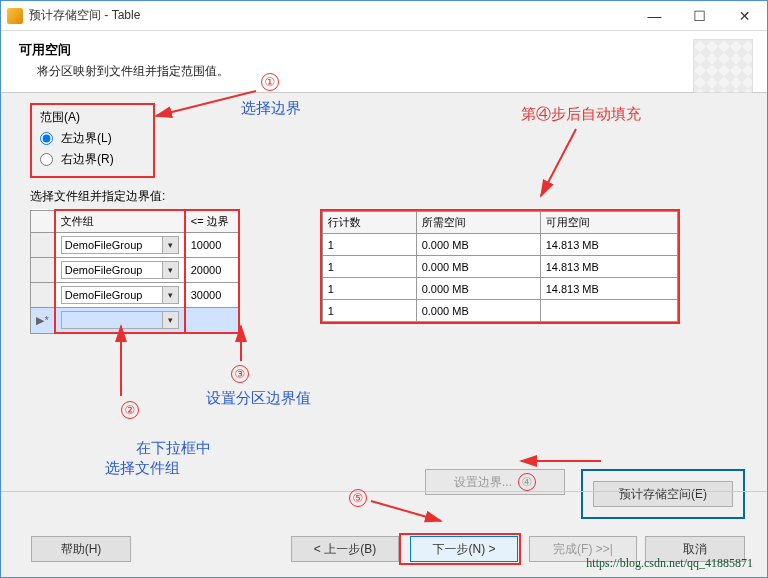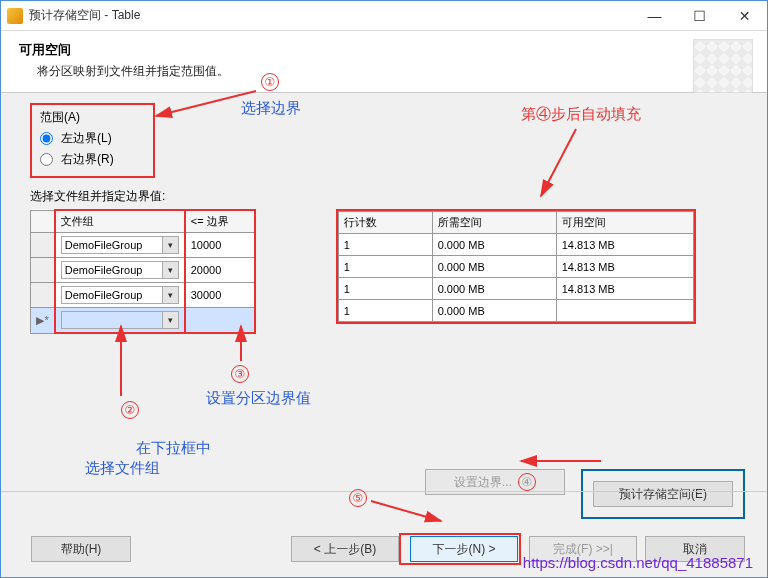--- a/index.html
+++ b/index.html
@@ -170,22 +170,22 @@
       align-items:center;justify-content:center;
       font-size:12px;
     }
     svg.overlay {
       position:absolute; left:0; top:0;
       pointer-events:none;
     }
     .watermark {
       position:absolute;
       right:14px; bottom:6px;
-      color:#6d28d9; font-size:15px;
-      font-family: Liberation Sans, sans-serif;
+      color:#14532d; font-size:12px;
+      font-family: Liberation Serif, serif;
     }
     .predict-border { border:2px solid #0369a1; padding:10px; }
     .next-border { border:2px solid #e83030; padding:1px; display:inline-flex;}
   </style>
 </head>
 <body>
 
 <div class="window">
   <div class="titlebar">
     <div class="titlebar-icon"></div>
@@ -218,21 +218,21 @@
 
     <div class="tables-label">选择文件组并指定边界值:</div>
 
     <div class="tables-wrap">
       <div style="display:flex;">
         <table>
           <tbody>
               <tr>
             <th class="rowhead"></th>
             <th style="width:130px;border:2px solid #e83030;border-bottom:1px solid #999;">文件组</th>
-            <th style="width:70px;border:2px solid #e83030;border-bottom:1px solid #999;">&lt;= 边界</th>
+            <th style="width:54px;border:2px solid #e83030;border-bottom:1px solid #999;">&lt;= 边界</th>
           </tr>
           <tr>
             <td class="rowhead"></td>
             <td style="border-left:2px solid #e83030;border-right:2px solid #e83030;">
               <div class="combo">
                 <span>DemoFileGroup</span>
                     <div class="arrow">▾</div>
               </div>
             </td>
             <td style="border-left:2px solid #e83030;border-right:2px solid #e83030;">10000</td>
@@ -349,17 +349,17 @@
   </svg>
 
   <div class="anno" style="left:260px;top:72px;"><span class="circle">①</span></div>
   <div class="anno anno-blue" style="left:240px;top:98px;font-size:15px;">选择边界</div>
   <div class="anno" style="left:520px;top:104px;font-size:15px;">第④步后自动填充</div>
 
   <div class="anno" style="left:120px;top:400px;"><span class="circle">②</span></div>
   <div class="anno" style="left:230px;top:364px;"><span class="circle">③</span></div>
   <div class="anno anno-blue" style="left:205px;top:388px;font-size:15px;">设置分区边界值</div>
   <div class="anno anno-blue" style="left:90px;top:438px;font-size:15px;margin-left:45px;">在下拉框中</div>
-  <div class="anno anno-blue" style="left:84px;top:458px;font-size:15px;">选择文件组</div>
+  <div class="anno anno-blue" style="left:104px;top:458px;font-size:15px;">选择文件组</div>
   <div class="anno" style="left:348px;top:488px;"><span class="circle">⑤</span></div>
 
   <div class="watermark">https://blog.csdn.net/qq_41885871</div>
 </div>
 
 </body></html>

